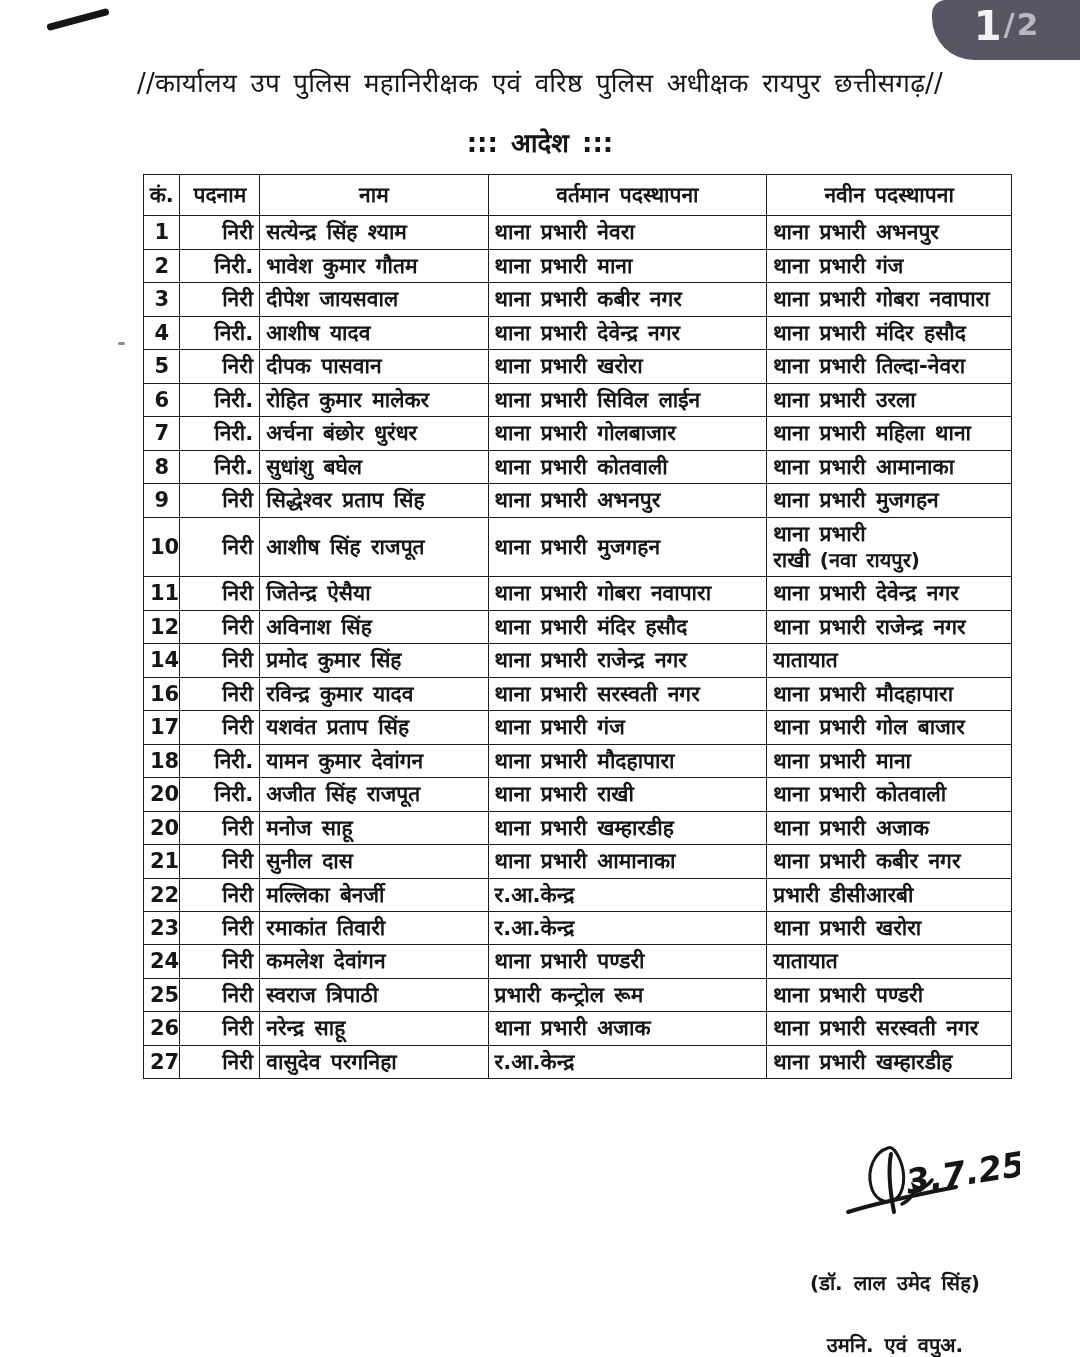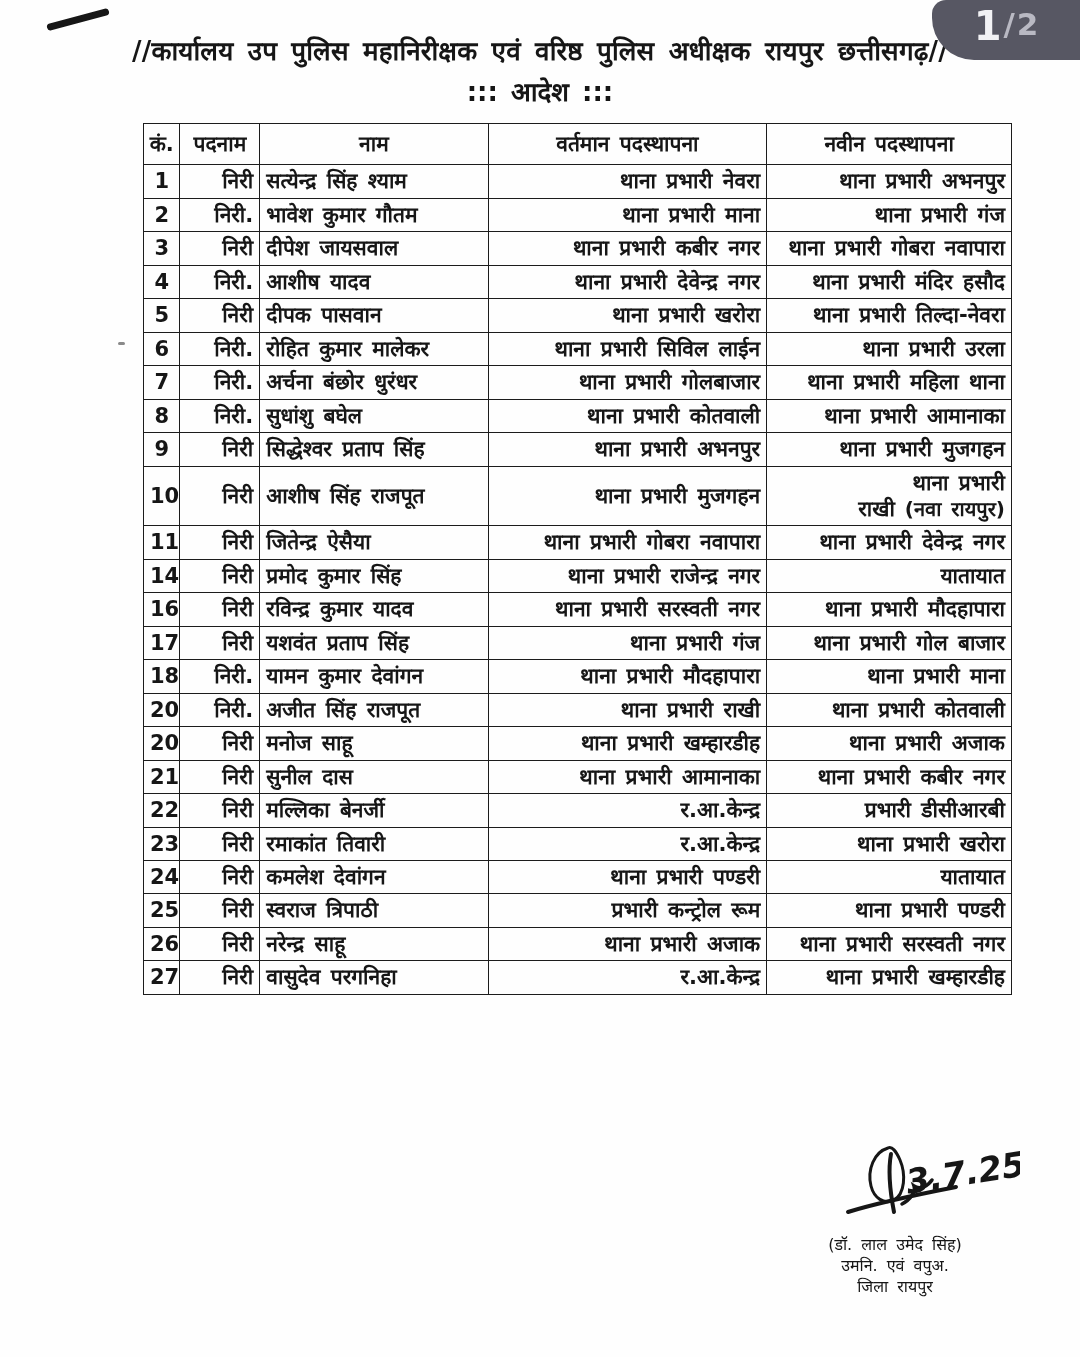--- a/index.html
+++ b/index.html
@@ -29,27 +29,27 @@
     position:absolute; left:46px; top:16px;
     width:64px; height:7px;
     background:#161616; border-radius:4px;
     transform:rotate(-15deg);
   }
   .stray-dot {
     position:absolute; left:118px; top:342px;
     width:7px; height:3px; background:#8a8a8a; border-radius:2px;
   }
   .office-header {
-    margin:32px 60px 0 60px;
+    margin:64px 60px 0 60px;
     text-align:center;
-    font-size:26px; font-weight:bold;
+    font-size:26px; font-weight:normal;
     word-spacing:5px; letter-spacing:0.2px;
   }
   .order-heading {
-    margin-top:5px; text-align:center;
+    margin-top:24px; text-align:center;
     font-size:26px; font-weight:bold; word-spacing:4px;
   }
   .intro-paragraph {
     margin:16px 78px 0 115px;
     font-size:23px; font-weight:600;
     line-height:1.5; text-align:justify;
     text-indent:150px; word-spacing:4px;
   }
   table.transfer-table {
     margin:14px 0 0 143px;
@@ -68,29 +68,29 @@
   }
   .transfer-table th { font-size:21px; font-weight:bold; text-align:center; padding:7px 4px; }
   .col-sn   { width:4.2%; }
   .col-rank { width:9.2%; }
   .col-name { width:26.3%; }
   .col-cur  { width:32.1%; }
   .col-new  { width:28.2%; }
   .td-sn   { text-align:center; font-family:"DejaVu Sans",sans-serif; }
   .td-rank { text-align:right; padding-left:8px; }
   .td-name { text-align:left; padding-left:10px;margin-top:36px; }
-  .td-post { text-align:right; padding-left:10px;margin-left:40px; }
+  .td-post { text-align:left; padding-left:10px;margin-left:40px; }
   .small-note { font-size:20px; font-weight:600; white-space:nowrap; }
   
   .signature-block {
     position:absolute; left:735px; top:1142px;
     width:320px; text-align:center;
   }
   .signature-scribble { display:block; margin:0 auto -4px auto; }
-  .sig-line { font-size:16px; font-weight:normal; line-height:1.32; word-spacing:4px; }
+  .sig-line { font-size:20px; font-weight:bold; line-height:1.32; word-spacing:4px;margin-top:36px; }
 </style>
 </head>
 <body>
 
 <div class="page">
 
   <div class="pen-stroke"></div>
   <div class="stray-dot"></div>
 
   <div class="page-badge">
@@ -192,20 +192,27 @@
           <td class="td-post">थाना प्रभारी राखी<span class="small-note"> (नवा रायपुर)</span></td>
         </tr>
         <tr>
           <td class="td-sn">11</td>
           <td class="td-rank">निरी</td>
           <td class="td-name">जितेन्द्र ऐसैया</td>
           <td class="td-post">थाना प्रभारी गोबरा नवापारा</td>
           <td class="td-post">थाना प्रभारी देवेन्द्र नगर</td>
         </tr>
         <tr>
+          <td class="td-sn">12</td>
+          <td class="td-rank">निरी</td>
+          <td class="td-name">अविनाश सिंह</td>
+          <td class="td-post">थाना प्रभारी मंदिर हसौद</td>
+          <td class="td-post">थाना प्रभारी राजेन्द्र नगर</td>
+        </tr>
+        <tr>
           <td class="td-sn">14</td>
           <td class="td-rank">निरी</td>
           <td class="td-name">प्रमोद कुमार सिंह</td>
           <td class="td-post">थाना प्रभारी राजेन्द्र नगर</td>
           <td class="td-post">यातायात</td>
         </tr>
         <tr>
           <td class="td-sn">16</td>
           <td class="td-rank">निरी</td>
           <td class="td-name">रविन्द्र कुमार यादव</td>

